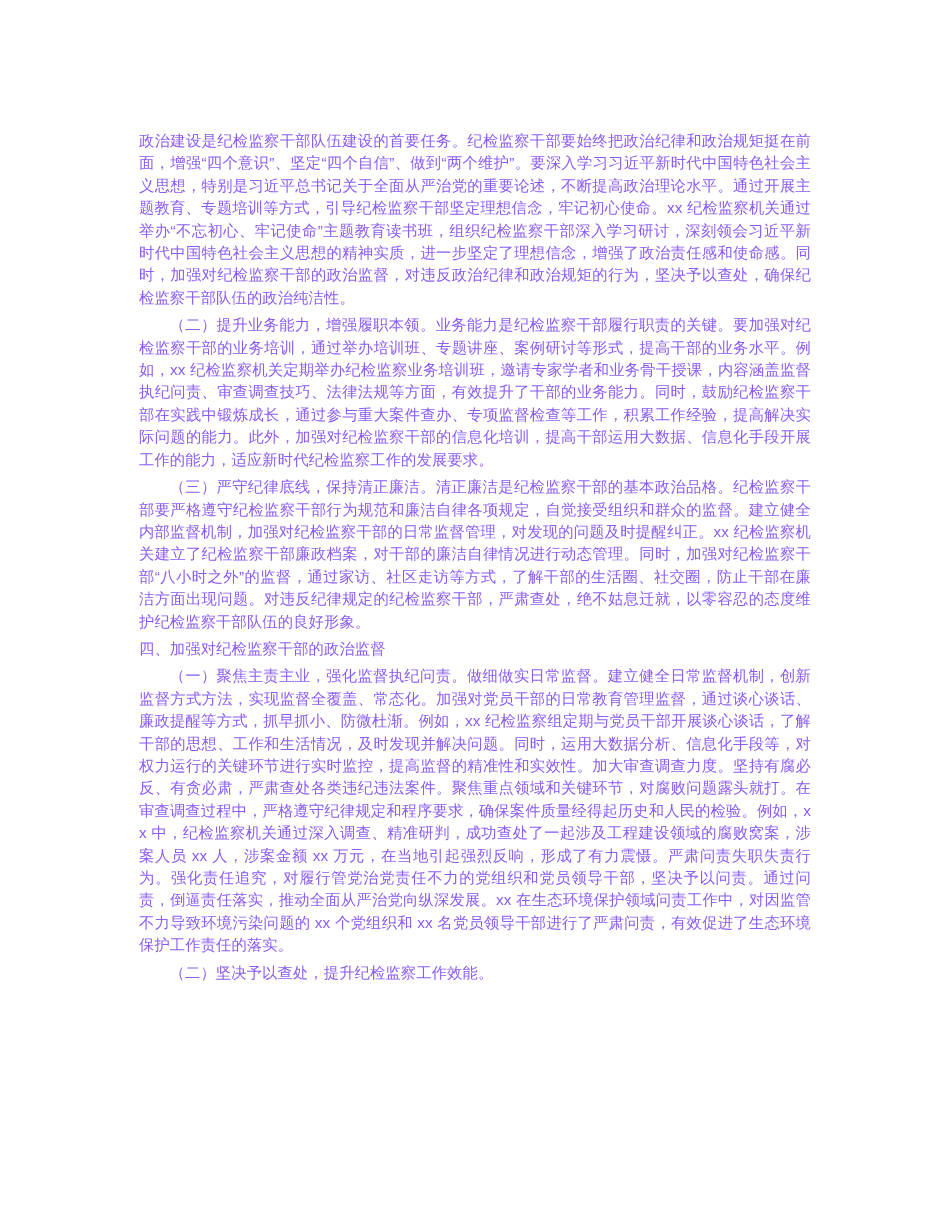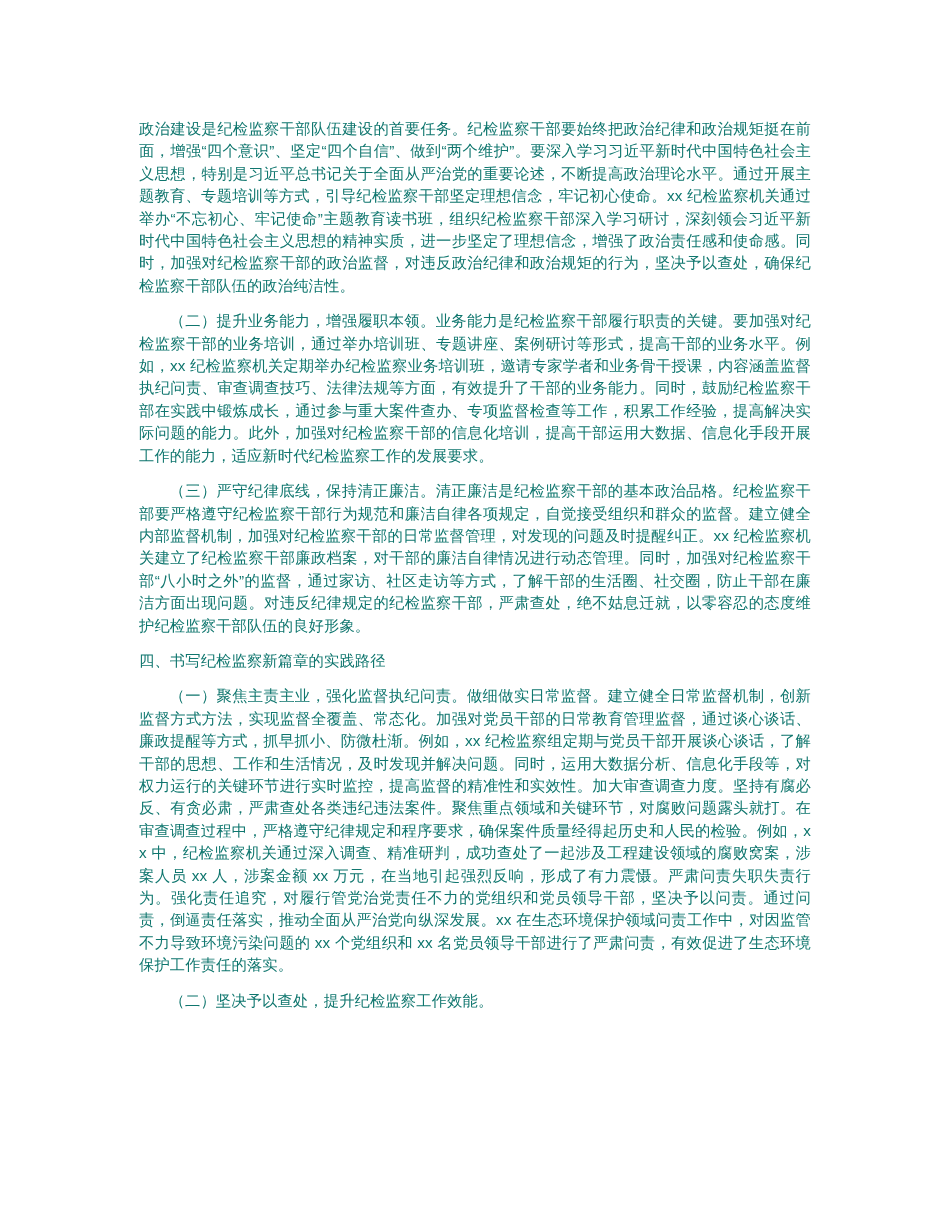--- a/index.html
+++ b/index.html
@@ -13,43 +13,43 @@
     width: 950px;
     height: 1230px;
     background: #ffffff;
     overflow: hidden;
     box-sizing: border-box;
   }
 
   .doc-body {
     position: absolute;
     left: 139px;
-    top: 118px;
+    top: 130px;
     width: 672px;
     font-family: "Liberation Sans", "DejaVu Sans", sans-serif;
     font-size: 15.3px;
     line-height: 22.4px;
-    color: #0f766e;
+    color: #8b5cf6;
     text-align: justify;
     text-justify: inter-character;
     letter-spacing: 0.12px;
   }
 
   .doc-body p {
     margin: 0;
     padding: 0;
     text-align: justify;
     text-justify: inter-character;
     word-break: break-all;
     overflow-wrap: break-word;
   }
 
   
   .doc-body > .blk + .blk {
-    margin-top: 13px;
+    margin-top: 5px;
   }
 
   
   .para {
     text-indent: 2em;
   }
 
   
   .para-cont {
     text-indent: 0;
@@ -66,20 +66,20 @@
 
 <div class="page">
   <div class="doc-body">
 
     <p class="blk para-cont">政治建设是纪检监察干部队伍建设的首要任务。纪检监察干部要始终把政治纪律和政治规矩挺在前面，增强“四个意识”、坚定“四个自信”、做到“两个维护”。要深入学习习近平新时代中国特色社会主义思想，特别是习近平总书记关于全面从严治党的重要论述，不断提高政治理论水平。通过开展主题教育、专题培训等方式，引导纪检监察干部坚定理想信念，牢记初心使命。xx 纪检监察机关通过举办“不忘初心、牢记使命”主题教育读书班，组织纪检监察干部深入学习研讨，深刻领会习近平新时代中国特色社会主义思想的精神实质，进一步坚定了理想信念，增强了政治责任感和使命感。同时，加强对纪检监察干部的政治监督，对违反政治纪律和政治规矩的行为，坚决予以查处，确保纪检监察干部队伍的政治纯洁性。</p>
 
     <p class="blk para">（二）提升业务能力，增强履职本领。业务能力是纪检监察干部履行职责的关键。要加强对纪检监察干部的业务培训，通过举办培训班、专题讲座、案例研讨等形式，提高干部的业务水平。例如，xx 纪检监察机关定期举办纪检监察业务培训班，邀请专家学者和业务骨干授课，内容涵盖监督执纪问责、审查调查技巧、法律法规等方面，有效提升了干部的业务能力。同时，鼓励纪检监察干部在实践中锻炼成长，通过参与重大案件查办、专项监督检查等工作，积累工作经验，提高解决实际问题的能力。此外，加强对纪检监察干部的信息化培训，提高干部运用大数据、信息化手段开展工作的能力，适应新时代纪检监察工作的发展要求。</p>
 
     <p class="blk para">（三）严守纪律底线，保持清正廉洁。清正廉洁是纪检监察干部的基本政治品格。纪检监察干部要严格遵守纪检监察干部行为规范和廉洁自律各项规定，自觉接受组织和群众的监督。建立健全内部监督机制，加强对纪检监察干部的日常监督管理，对发现的问题及时提醒纠正。xx 纪检监察机关建立了纪检监察干部廉政档案，对干部的廉洁自律情况进行动态管理。同时，加强对纪检监察干部“八小时之外”的监督，通过家访、社区走访等方式，了解干部的生活圈、社交圈，防止干部在廉洁方面出现问题。对违反纪律规定的纪检监察干部，严肃查处，绝不姑息迁就，以零容忍的态度维护纪检监察干部队伍的良好形象。</p>
 
-    <p class="blk heading">四、书写纪检监察新篇章的实践路径</p>
+    <p class="blk heading">四、加强对纪检监察干部的政治监督</p>
 
     <p class="blk para">（一）聚焦主责主业，强化监督执纪问责。做细做实日常监督。建立健全日常监督机制，创新监督方式方法，实现监督全覆盖、常态化。加强对党员干部的日常教育管理监督，通过谈心谈话、廉政提醒等方式，抓早抓小、防微杜渐。例如，xx 纪检监察组定期与党员干部开展谈心谈话，了解干部的思想、工作和生活情况，及时发现并解决问题。同时，运用大数据分析、信息化手段等，对权力运行的关键环节进行实时监控，提高监督的精准性和实效性。加大审查调查力度。坚持有腐必反、有贪必肃，严肃查处各类违纪违法案件。聚焦重点领域和关键环节，对腐败问题露头就打。在审查调查过程中，严格遵守纪律规定和程序要求，确保案件质量经得起历史和人民的检验。例如，xx 中，纪检监察机关通过深入调查、精准研判，成功查处了一起涉及工程建设领域的腐败窝案，涉案人员 xx 人，涉案金额 xx 万元，在当地引起强烈反响，形成了有力震慑。严肃问责失职失责行为。强化责任追究，对履行管党治党责任不力的党组织和党员领导干部，坚决予以问责。通过问责，倒逼责任落实，推动全面从严治党向纵深发展。xx 在生态环境保护领域问责工作中，对因监管不力导致环境污染问题的 xx 个党组织和 xx 名党员领导干部进行了严肃问责，有效促进了生态环境保护工作责任的落实。</p>
 
     <p class="blk para">（二）坚决予以查处，提升纪检监察工作效能。</p>
 
   </div>
 </div>
 
 </body></html>

